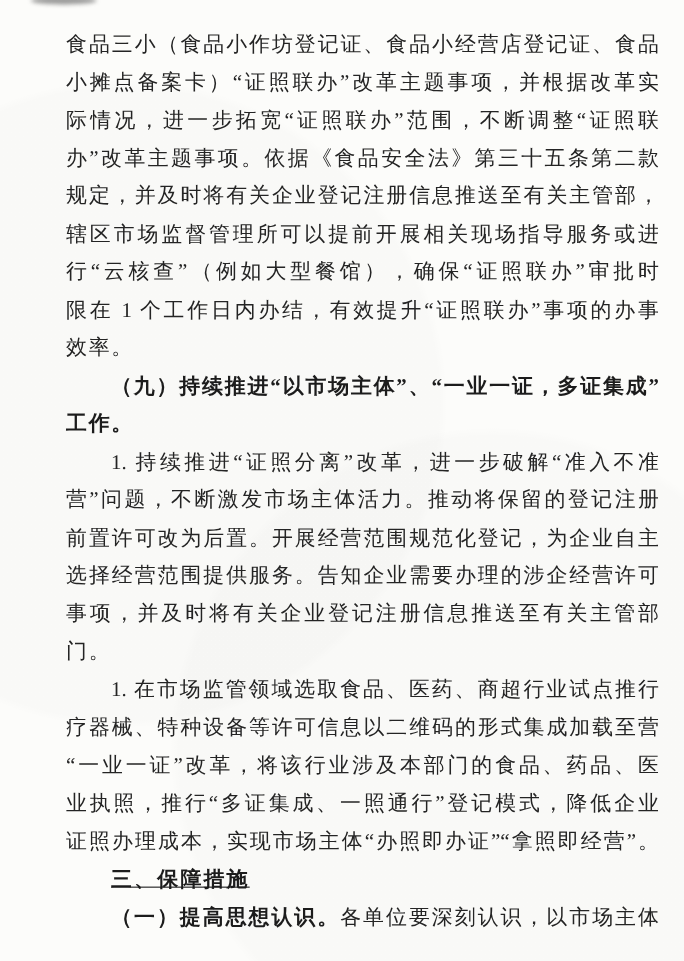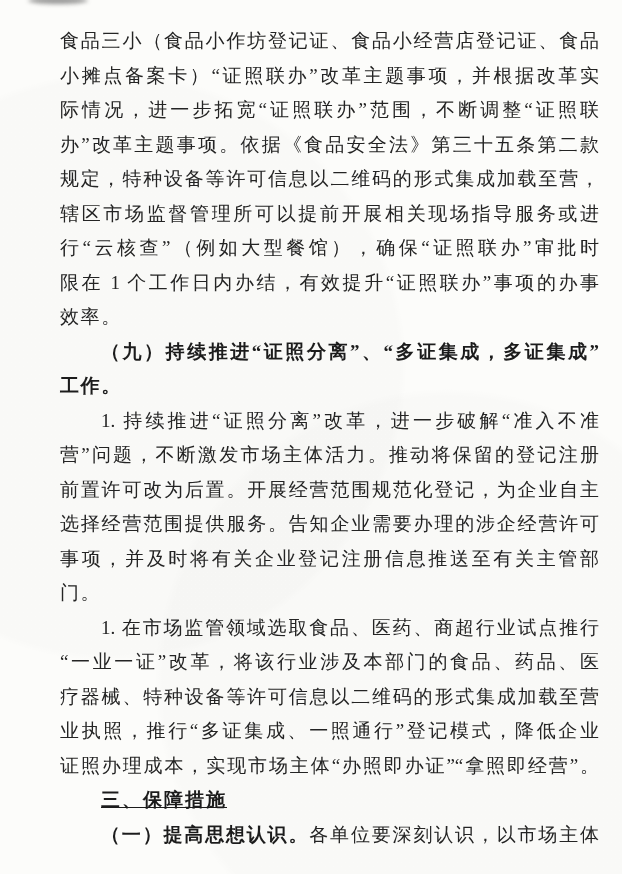--- a/index.html
+++ b/index.html
@@ -72,34 +72,34 @@
 </head>
 <body>
 
 <div class="page">
   <div class="smudge-top"></div>
   <div class="textblock">
       <div class="line fill"><span>食品三小（食品小作坊登记证、食品小经营店登记证、食品</span></div>
       <div class="line fill"><span>小摊点备案卡）“证照联办”改革主题事项，并根据改革实</span></div>
       <div class="line fill"><span>际情况，进一步拓宽“证照联办”范围，不断调整“证照联</span></div>
       <div class="line fill"><span>办”改革主题事项。依据《食品安全法》第三十五条第二款</span></div>
-      <div class="line fill"><span>规定，特种设备等许可信息以二维码的形式集成加载至营，</span></div>
+      <div class="line fill"><span>规定，并及时将有关企业登记注册信息推送至有关主管部，</span></div>
       <div class="line fill"><span>辖区市场监督管理所可以提前开展相关现场指导服务或进</span></div>
       <div class="line fill"><span>行“云核查”（例如大型餐馆），确保“证照联办”审批时</span></div>
       <div class="line fill"><span>限在 1 个工作日内办结，有效提升“证照联办”事项的办事</span></div>
       <div class="line nofill"><span>效率。</span></div>
-      <div class="line indent fill"><span class="b">（九）持续推进“证照分离”、“多证集成，多证集成”</span></div>
+      <div class="line indent fill"><span class="b">（九）持续推进“以市场主体”、“一业一证，多证集成”</span></div>
       <div class="line nofill"><span class="b">工作。</span></div>
       <div class="line indent fill"><span>1. 持续推进“证照分离”改革，进一步破解“准入不准</span></div>
       <div class="line fill"><span>营”问题，不断激发市场主体活力。推动将保留的登记注册</span></div>
       <div class="line fill"><span>前置许可改为后置。开展经营范围规范化登记，为企业自主</span></div>
       <div class="line fill"><span>选择经营范围提供服务。告知企业需要办理的涉企经营许可</span></div>
       <div class="line fill"><span>事项，并及时将有关企业登记注册信息推送至有关主管部</span></div>
       <div class="line nofill"><span>门。</span></div>
       <div class="line indent fill"><span>1. 在市场监管领域选取食品、医药、商超行业试点推行</span></div>
+      <div class="line fill"><span>疗器械、特种设备等许可信息以二维码的形式集成加载至营</span></div>
       <div class="line fill"><span>“一业一证”改革，将该行业涉及本部门的食品、药品、医</span></div>
-      <div class="line fill"><span>疗器械、特种设备等许可信息以二维码的形式集成加载至营</span></div>
       <div class="line fill"><span>业执照，推行“多证集成、一照通行”登记模式，降低企业</span></div>
       <div class="line fill"><span>证照办理成本，实现市场主体“办照即办证”“拿照即经营”。</span></div>
       <div class="line indent nofill heiti"><span class="b">三、保障措施</span></div>
       <div class="line indent fill"><span class="b">（一）提高思想认识。</span><span>各单位要深刻认识，以市场主体</span></div>
     </div>
 </div>
 
 </body></html>

